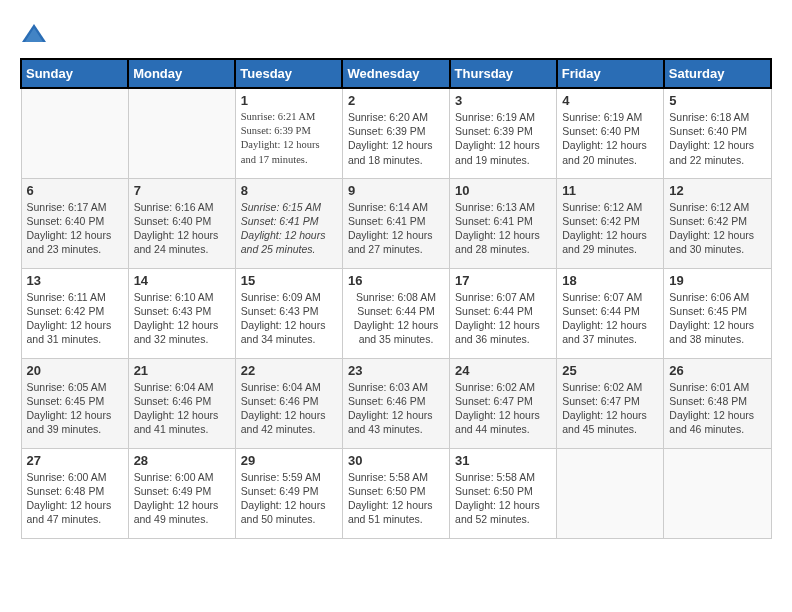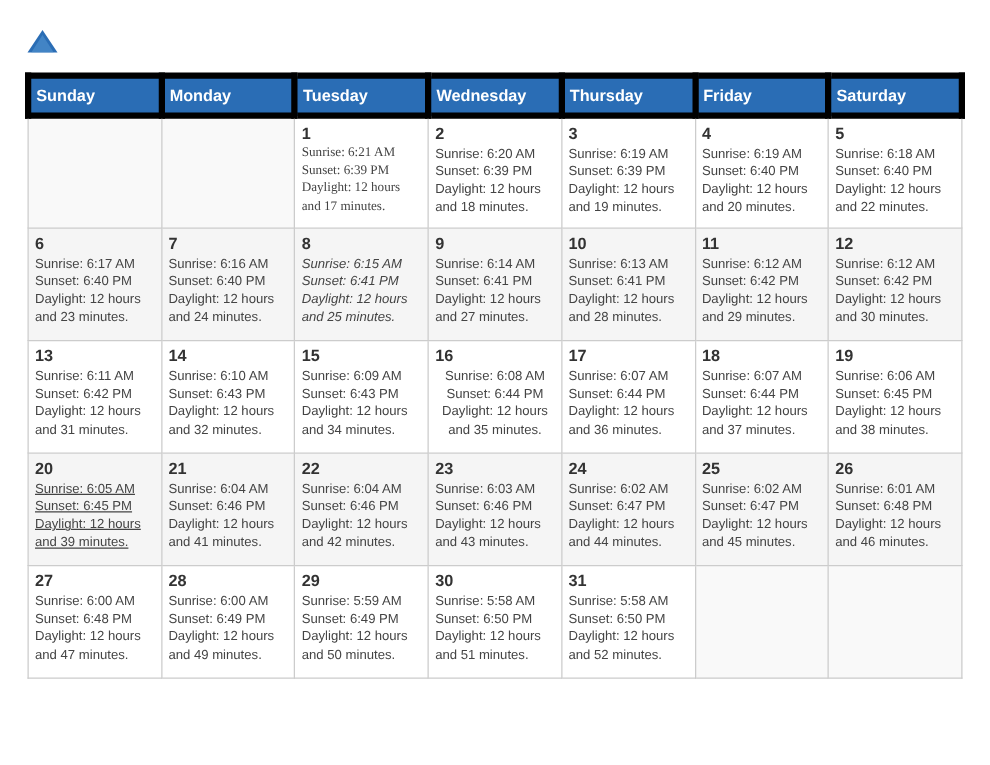--- a/index.html
+++ b/index.html
@@ -58,21 +58,21 @@
       border-collapse: collapse;
       table-layout: fixed;
     }
     .calendar th {
       background: #2a6db5;
       color: #fff;
       padding: 6px 4px;
       font-size: 13px;
       font-weight: bold;
       text-align: left;
-      border: 5px solid #000000;
+      border: 2px solid #000000;
     }
     .calendar td {
       border: 1px solid #ccc;
       vertical-align: top;
       padding: 4px 5px;
       font-size: 10.5px;
       color: #333;
       height: 90px;
       background: #fff;
     }
@@ -246,21 +246,21 @@
         <td>
           <span class="day-number">19</span>
           <div class="day-info" style="white-space: pre-line;">Sunrise: 6:06 AM
 Sunset: 6:45 PM
 Daylight: 12 hours and 38 minutes.</div>
         </td>
       </tr>
       <tr>
         <td>
           <span class="day-number">20</span>
-          <div class="day-info" style="white-space: pre-line; text-decoration: underline;">Sunrise: 6:05 AM
+          <div class="day-info" style="white-space: pre-line;">Sunrise: 6:05 AM
 Sunset: 6:45 PM
 Daylight: 12 hours and 39 minutes.</div>
         </td>
         <td>
           <span class="day-number">21</span>
           <div class="day-info" style="white-space: pre-line;">Sunrise: 6:04 AM
 Sunset: 6:46 PM
 Daylight: 12 hours and 41 minutes.</div>
         </td>
         <td>

